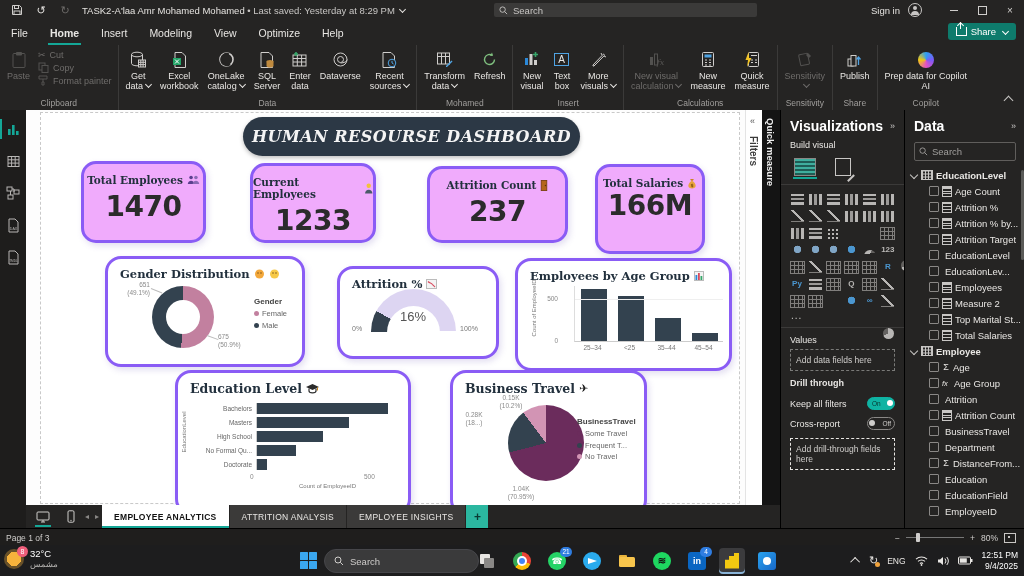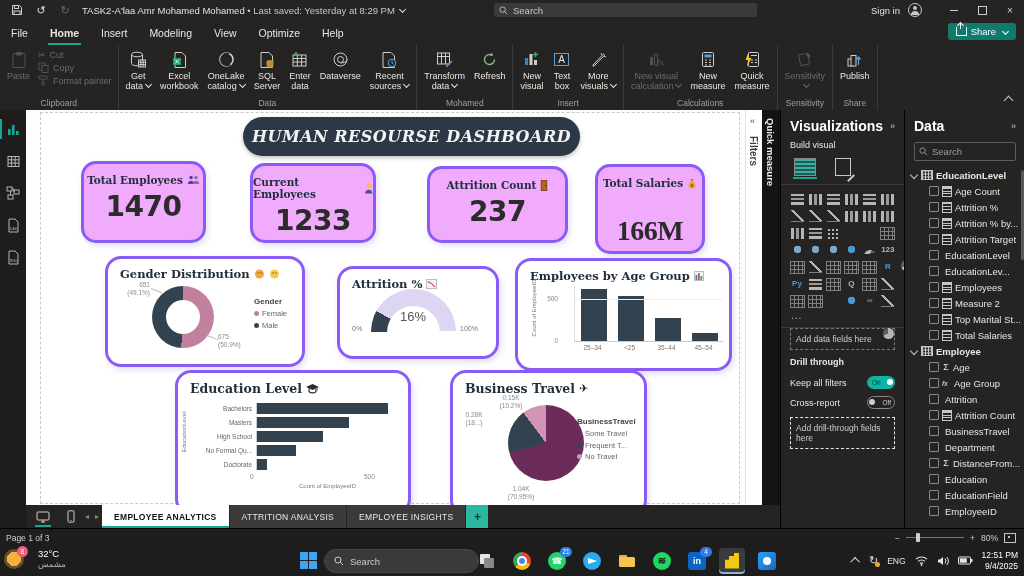--- a/index.html
+++ b/index.html
@@ -179,21 +179,21 @@
   
   .statusbar{position:absolute;left:0;top:528px;width:1024px;height:17px;background:#1f1e1d;border-top:1px solid #000;display:flex;align-items:center;font-size:8.5px;color:#d0cecc;}
   .statusbar .pginfo{padding-left:6px;}
   .zoomctl{position:absolute;right:8px;top:0;height:17px;display:flex;align-items:center;gap:6px;}
   .ztrack{position:relative;width:58px;height:1px;background:#777;}
   .zthumb{position:absolute;left:10px;top:-4px;width:4px;height:9px;background:#d0cecc;border-radius:1px;}
   .zfit{width:10px;height:8px;border:1px solid #c8c6c4;position:relative;}
   .zfit::after{content:"";position:absolute;left:3px;top:2px;width:2px;height:2px;background:#c8c6c4;}
   
   .taskbar{position:absolute;left:0;top:545px;width:1024px;height:31px;background:#1d1d1e;display:flex;align-items:center;}
-  .weather{position:absolute;left:4px;top:3px;display:flex;align-items:center;gap:14px;}
+  .weather{position:absolute;left:4px;top:3px;display:flex;align-items:center;gap:6px;}
   .sun{position:relative;width:20px;height:20px;border-radius:50%;background:radial-gradient(circle,#f6b23c 0 7px,rgba(246,178,60,.35) 7px 10px);}
   .wbadge{position:absolute;right:-4px;top:-3px;width:11px;height:11px;border-radius:50%;background:#ef5e7a;color:#fff;font-size:7px;display:flex;align-items:center;justify-content:center;}
   .wtext .t1{font-size:9.5px;color:#fff;}
   .wtext .t2{font-size:8.5px;color:#b8b6b4;}
   .startbtn{position:absolute;left:300px;top:7px;width:17px;height:17px;display:grid;grid-template-columns:8px 8px;grid-template-rows:8px 8px;gap:1px;}
   .startbtn b{background:#3aa7f0;border-radius:.5px;}
   .tsearch{position:absolute;left:324px;top:4px;width:144px;height:22px;background:#3a3a3b;border:1px solid #46464a;border-radius:12px;display:flex;align-items:center;gap:6px;padding-left:9px;}
   .tsearch span{font-size:9.5px;color:#cfcdcb;}
   .ticons{position:absolute;left:474px;top:2px;display:flex;align-items:center;gap:9px;height:27px;}
   .tslot{position:relative;width:26px;height:26px;display:flex;align-items:center;justify-content:center;border-radius:4px;}
@@ -488,20 +488,30 @@
                 <rect x="2" y="8" width="5" height="7" fill="none" stroke="#d0cecc"></rect>
                 <rect x="5" y="4.5" width="5" height="10.5" fill="#252423" stroke="#d0cecc"></rect>
                 <path d="M12.5 14V6.5M10.5 8.5l2-2.5 2 2.5" fill="none" stroke="#4fa3e3" stroke-width="1.3"></path>
               </svg></span>
           <span class="lab">Publish</span>
         </div>
       </div>
       <div class="rlabel">Share</div>
     </div>
 
+    <div class="rgroup" style="border-right:none;">
+      <div class="rbtns">
+        <div class="rbtn" style="max-width:92px;">
+          <span class="ri"><span class="copilot-ic"></span></span>
+          <span class="lab">Prep data for Copilot
+AI</span>
+        </div>
+      </div>
+      <div class="rlabel">Copilot</div>
+    </div>
     <span class="collapse-chev"></span>
   </div>
 
   <div class="workspace">
 
     <div class="leftrail">
       <span class="rail-item active">
         <svg width="13" height="13" viewBox="0 0 13 13">
             <rect x="1" y="6" width="2.6" height="6" fill="currentColor"></rect>
             <rect x="5" y="2" width="2.6" height="10" fill="currentColor"></rect>
@@ -577,21 +587,21 @@
         </div>
         <div class="kcard" style="left:554px;top:51px;width:104px;height:84px;">
           <span class="ktitle">
               <span>Total Salaries</span>
             <svg class="mini" width="10" height="11" viewBox="0 0 10 12">
                 <path d="M3 1h4l-1 2H4z" fill="#c9861f"></path>
                 <path d="M5 3C2.5 4.5 1 6.5 1 8.5 1 10.5 2.8 11.5 5 11.5s4-1 4-3C9 6.5 7.5 4.5 5 3z" fill="#e8a33d"></path>
                 <text x="5" y="9.6" font-size="5" fill="#7d4f0e" text-anchor="middle" font-family="DejaVu Sans">$</text>
               </svg>
           </span>
-          <span class="kvalue" style="margin-top:26px;font-family:Liberation Serif, serif;">166M</span>
+          <span class="kvalue" style="margin-top:0;">166M</span>
         </div>
 
         <div class="ccard" style="left:64px;top:143px;width:194px;height:105px;">
           <span class="ctitle">
               <span>Gender Distribution</span>
             <svg class="mini" width="11" height="10" viewBox="0 0 11 10">
                 <circle cx="5.5" cy="5" r="4.5" fill="#f3a83b"></circle>
                 <circle cx="4" cy="4" r="0.7" fill="#6b4a12"></circle>
                 <circle cx="7" cy="4" r="0.7" fill="#6b4a12"></circle>
               </svg>
@@ -954,20 +964,21 @@
           <div class="vcell">
             <span class="vi txtb" data-txt="∞"></span>
           </div>
 
           <div class="vcell">
             <span class="vi line"></span>
           </div>
         </div>
       <div class="vellipsis">...</div>
       <div class="vdivider"></div>
+      <div class="sec-lab">Values</div>
       <div class="dashed">Add data fields here</div>
       <div class="sec-lab b">Drill through</div>
       <div class="drillrow">
         <span>Keep all filters</span>
         <span class="toggle on">
             <em>On</em>
             <i></i>
           </span>
       </div>
       <div class="drillrow">

